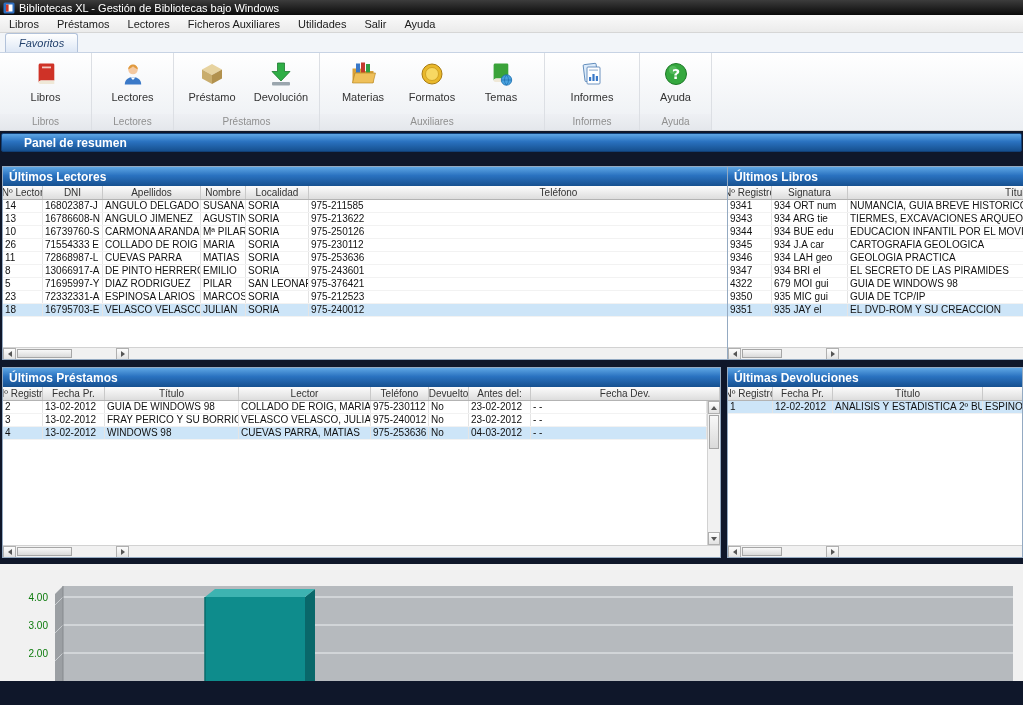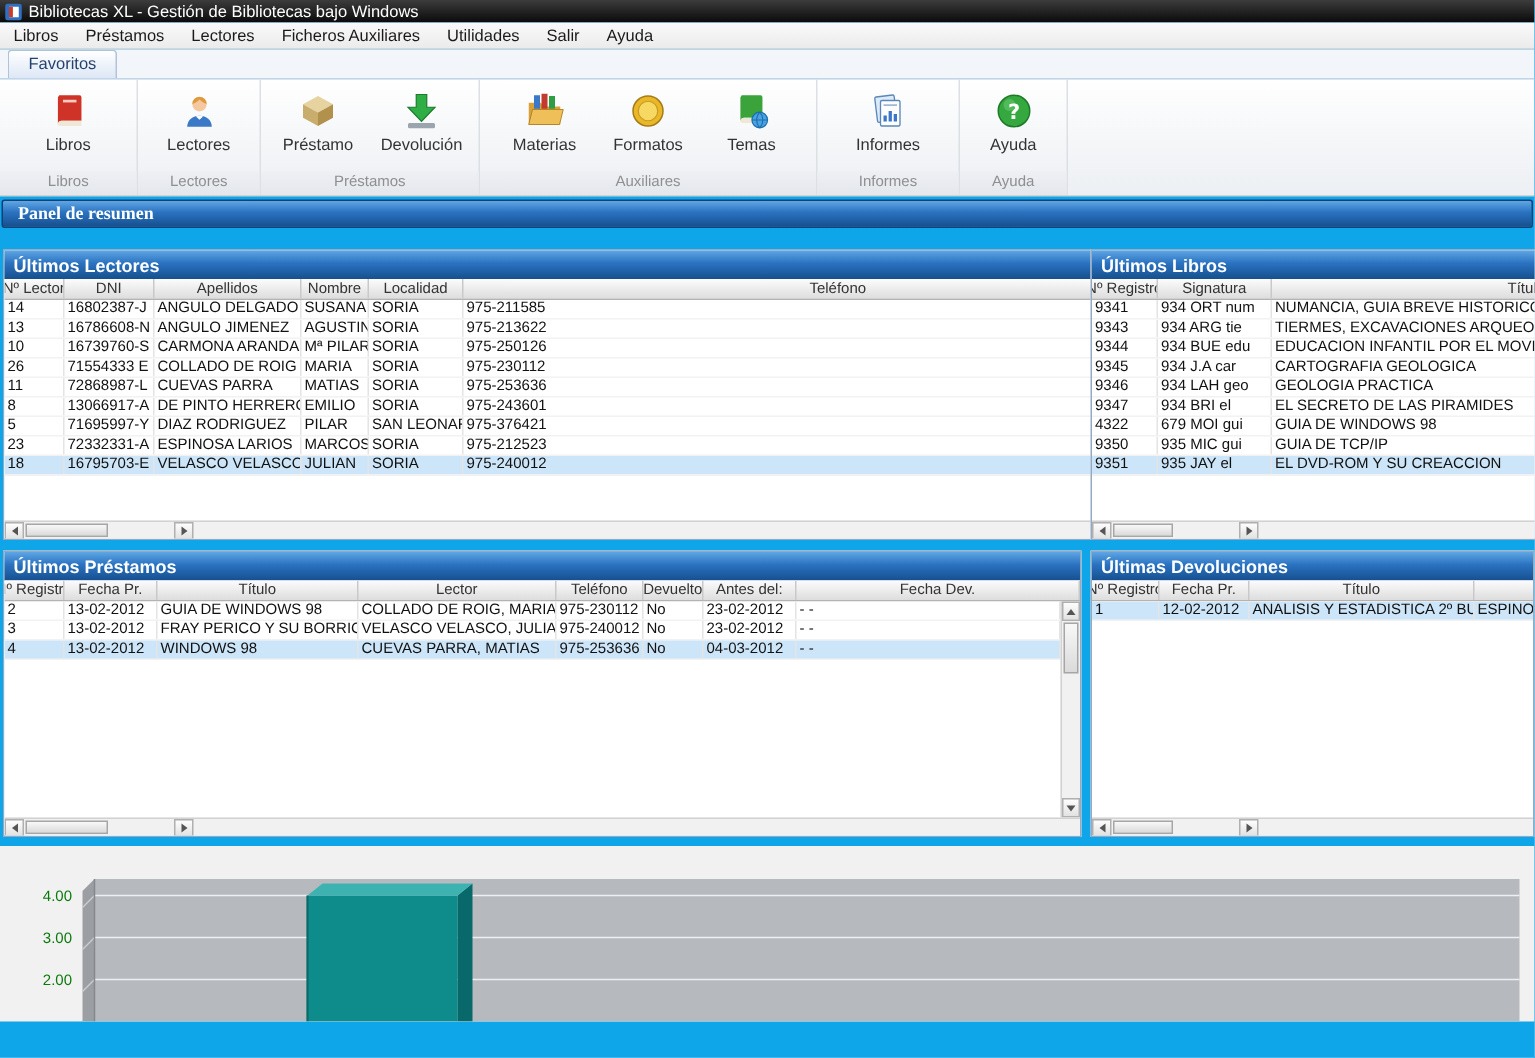--- a/index.html
+++ b/index.html
@@ -1,54 +1,54 @@
 <!DOCTYPE html>
 <html><head>
 <meta charset="utf-8">
 <style>
   * { margin:0; padding:0; box-sizing:border-box; }
   html,body { width:1023px; height:705px; }
   body { font-family:"Liberation Sans", sans-serif; overflow:hidden; background:#ececec; }
-  .screen { position:relative; width:1023px; height:705px; background:#0ea5e9; overflow:hidden; }
+  .screen { position:relative; width:1023px; height:705px; background:#0f172a; overflow:hidden; }
 
   
   .titlebar { position:absolute; top:0; left:0; right:0; height:15px;
     background:linear-gradient(180deg,#3c3c3c,#0a0a0a); color:#fff; font-size:11px;
     display:flex; align-items:center; gap:4px; padding-left:3px; }
 
   
   .menubar { position:absolute; top:15px; left:0; right:0; height:18px;
     background:linear-gradient(#fafafa,#ebebeb); border-bottom:1px solid #d6d6d6;
     display:flex; align-items:stretch; font-size:11px; color:#1a1a1a; }
   .menu-item { padding:0 9px; display:flex; align-items:center; cursor:default; }
 
   
   .tabstrip { position:absolute; top:33px; left:0; right:0; height:20px;
-    background:#f2f5f9; border-bottom:1px solid #c7d3e4; display:flex; align-items:flex-end; padding-left:5px; }
+    background:#f2f5f9; border-bottom:1px solid #c7d3e4; display:flex; align-items:flex-end; padding-left:5px;font-style:italic; }
   .tab { height:19px; padding:0 13px; font-size:11px; color:#24426e;
     background:linear-gradient(#ffffff,#dde7f5); border:1px solid #b2c2da; border-bottom:none;
     border-radius:3px 3px 0 0; display:flex; align-items:center; }
 
   
   .ribbon { position:absolute; top:53px; left:0; right:0; height:78px;
     background:linear-gradient(#ffffff,#eceff3); border-bottom:1px solid #d2d2d2; display:flex; }
   .rgroup { display:flex; flex-direction:column; border-right:1px solid #dcdfe4; }
   .rbuttons { flex:1; display:flex; align-items:flex-start; justify-content:center; gap:5px; padding-top:3px; }
   .rbtn { width:64px; display:flex; flex-direction:column; align-items:center; gap:3px;
     padding-top:4px; border-radius:3px; cursor:default; }
   .rbtn svg { width:28px; height:28px; }
   .rbtn .lbl { font-size:11px; color:#333; white-space:nowrap; }
   .rgroup-label { height:16px; font-size:10px; color:#8f8f8f; text-align:center; line-height:15px;
     background:linear-gradient(#eef0f4,#e4e7ec); }
 
   
   .bluebar { position:absolute; height:19px;
     background:linear-gradient(180deg,#5ea6e4 0%,#2a72c0 45%,#16508f 100%);
     color:#fff; font-size:12px; font-weight:bold; display:flex; align-items:center;
-    padding-left:10px; border:1px solid #113f76; border-radius:2px;font-family:Liberation Serif, serif; }
+    padding-left:22px; border:1px solid #113f76; border-radius:2px; }
 
   
   .panel { position:absolute; background:#fff; border:1px solid #94aac2; }
   .panel-header { height:19px; background:linear-gradient(180deg,#5ea6e4 0%,#2a72c0 45%,#16508f 100%);
     color:#fff; font-size:12px; font-weight:bold; display:flex; align-items:center; padding-left:6px; }
   .tablewrap { position:absolute; top:19px; left:0; right:0; bottom:0; background:#fff; overflow:hidden; }
   .thead { display:flex; height:14px; background:linear-gradient(#fcfcfc,#dddddd);
     border-bottom:1px solid #b3b3b3; overflow:hidden; }
   .hcell { font-size:10px; color:#333; display:flex; align-items:center; justify-content:center;
     border-right:1px solid #c9c9c9; overflow:hidden; white-space:nowrap; flex:none; }

